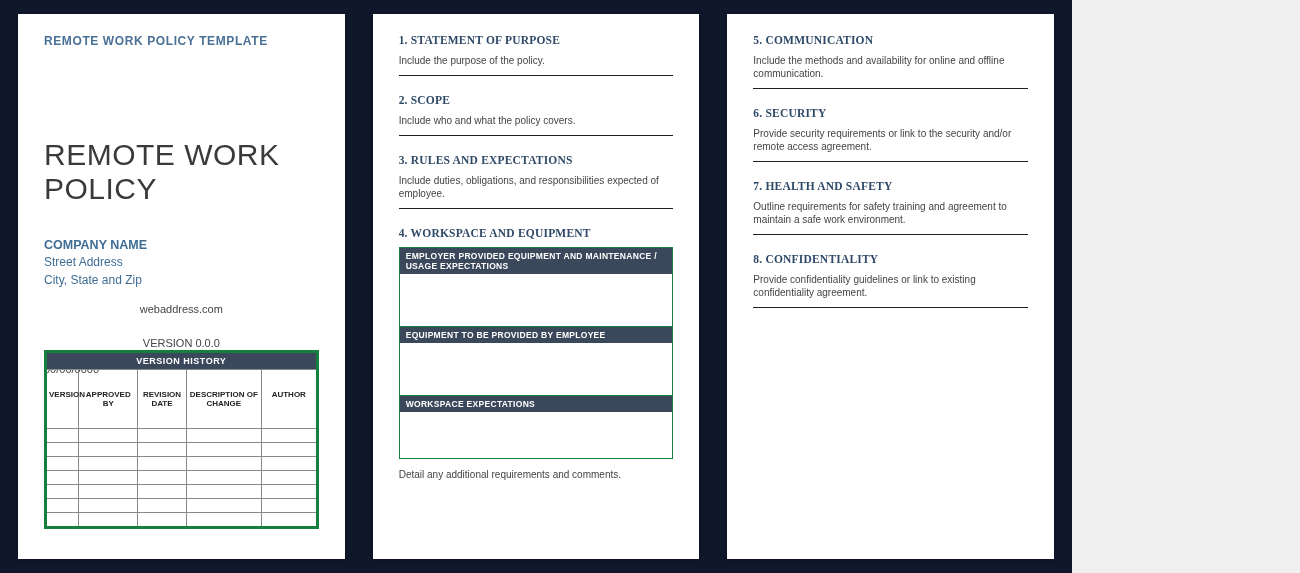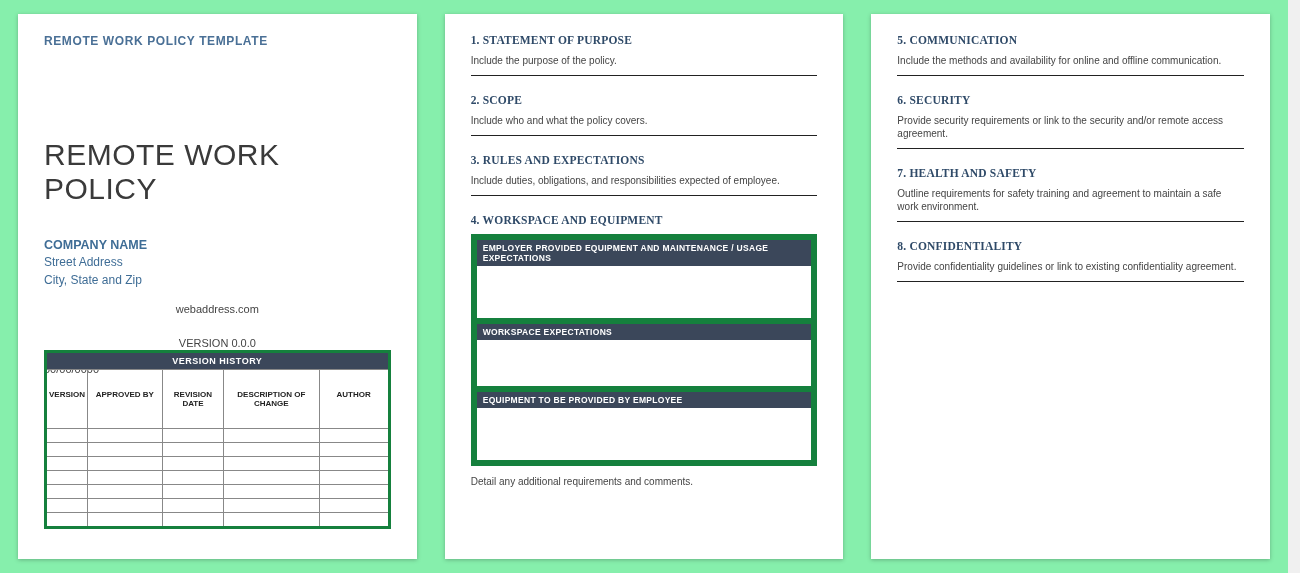--- a/index.html
+++ b/index.html
@@ -3,23 +3,23 @@
 <meta charset="utf-8">
 <style>
   html, body {
     margin: 0;
     padding: 0;
     background: #f0f0f0;
     font-family: Arial, Helvetica, sans-serif;
     color: #333;
   }
   .stage {
-    width: 1288px;
+    width: 1072px;
     height: 573px;
-    background: #86efac;
+    background: #0f172a;
     padding: 14px 18px;
     box-sizing: border-box;
     display: flex;
     gap: 28px;
   }
   .page {
     background: #fff;
     flex: 1;
     box-shadow: 0 1px 4px rgba(0,0,0,0.25);
     box-sizing: border-box;
@@ -134,21 +134,21 @@
     line-height: 1.3;
   }
   .sec-rule {
     border: none;
     border-top: 1.2px solid #222;
     margin: 0;
   }
 
   
   .sub-box {
-    border: 6px solid #15803d;
+    border: 1px solid #15803d;
     margin-bottom: 0;
   }
   .sub-box + .sub-box { border-top: none; }
   .sub-bar {
     background: #3b475a;
     color: #fff;
     font-size: 8.5px;
     font-weight: bold;
     padding: 3px 6px;
     letter-spacing: 0.3px;
@@ -264,27 +264,27 @@
     </div>
 
     <div class="section" style="margin-bottom:6px;">
       <div class="sec-head">4.  WORKSPACE AND EQUIPMENT</div>
 
       <div class="sub-box">
         <div class="sub-bar">EMPLOYER PROVIDED EQUIPMENT AND MAINTENANCE / USAGE EXPECTATIONS</div>
         <div class="sub-body tall"></div>
       </div>
       <div class="sub-box">
+        <div class="sub-bar">EQUIPMENT TO BE PROVIDED BY EMPLOYEE</div>
+        <div class="sub-body tall"></div>
+      </div>
+      <div class="sub-box">
         <div class="sub-bar">WORKSPACE EXPECTATIONS</div>
         <div class="sub-body"></div>
       </div>
-      <div class="sub-box">
-        <div class="sub-bar">EQUIPMENT TO BE PROVIDED BY EMPLOYEE</div>
-        <div class="sub-body tall"></div>
-      </div>
 
       <div class="detail-line">Detail any additional requirements and comments.</div>
     </div>
   </div>
 
   <div class="page">
     <div class="section">
       <div class="sec-head">5.  COMMUNICATION</div>
       <div class="sec-body">Include the methods and availability for online and offline communication.</div>
       <hr class="sec-rule">

